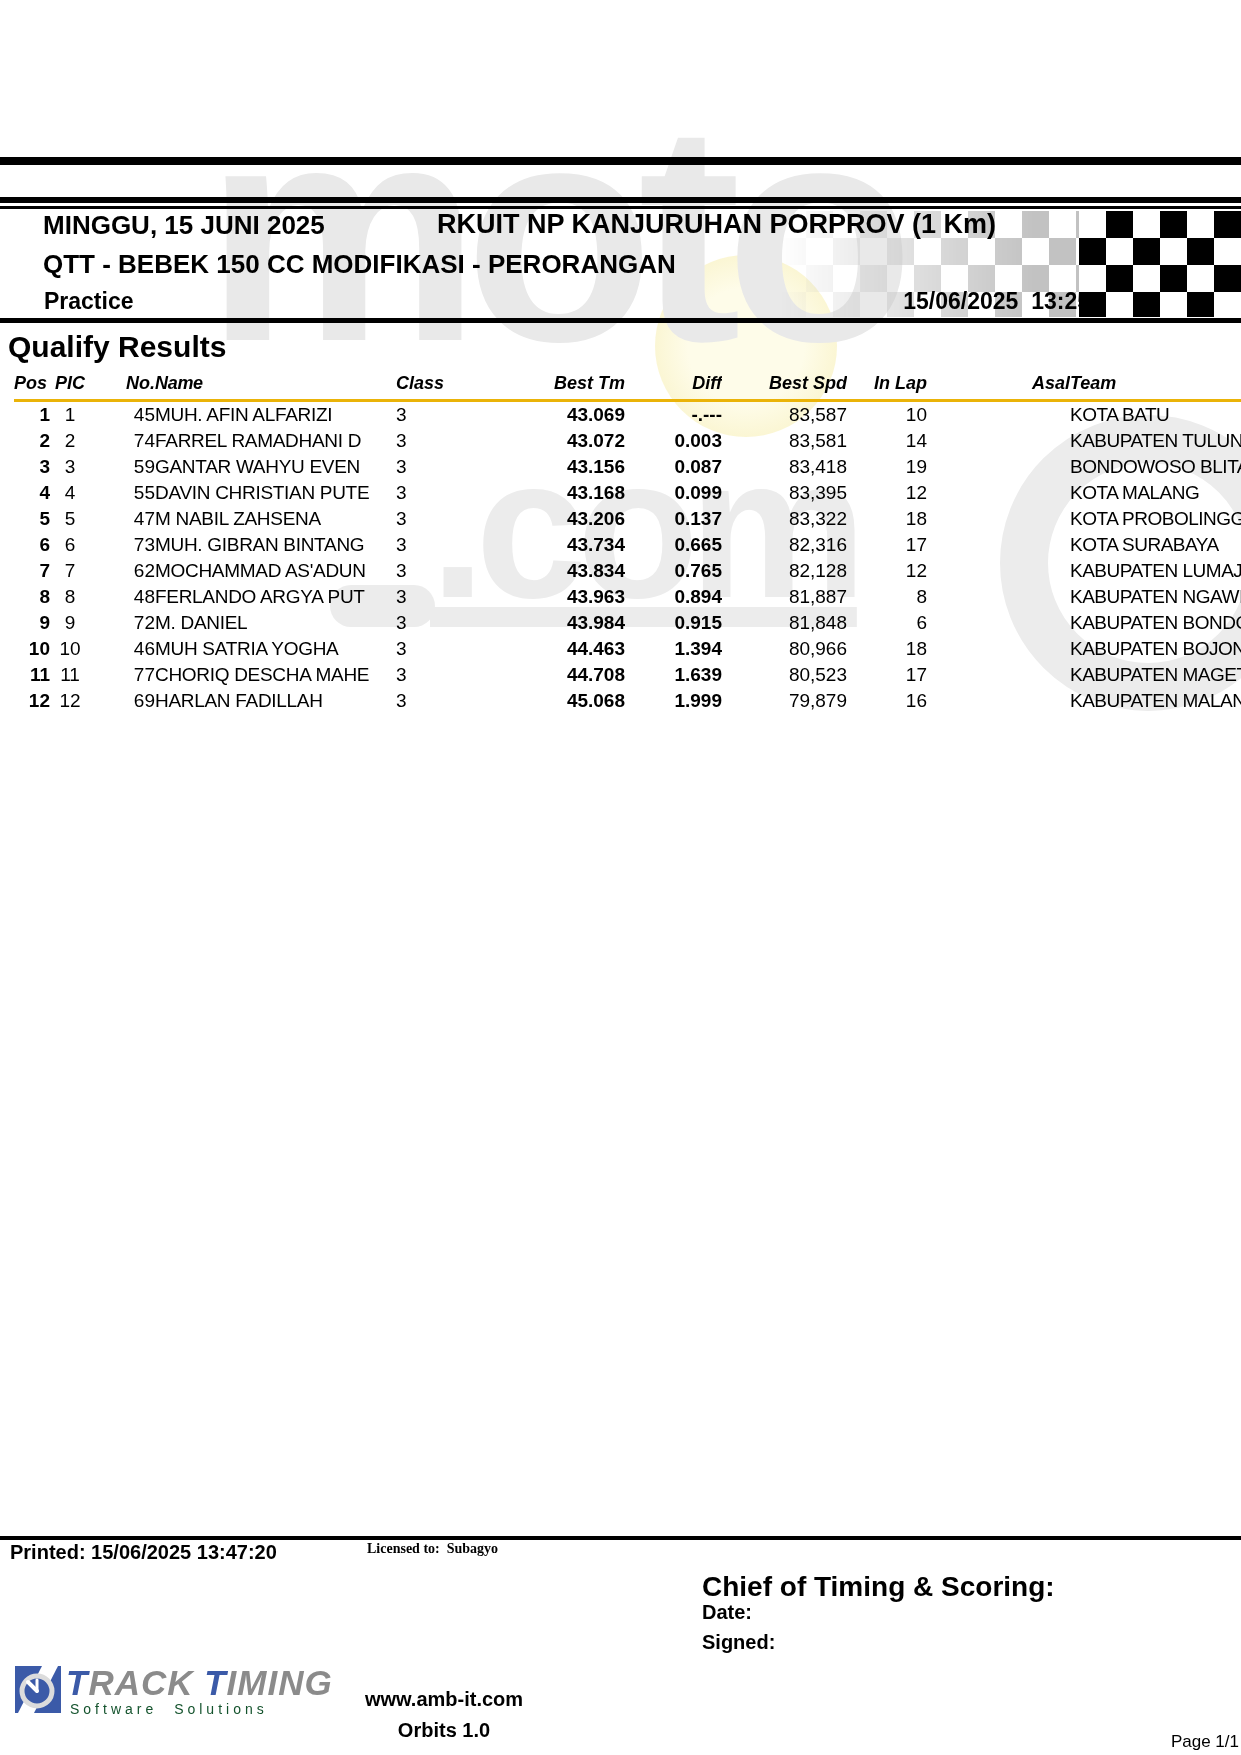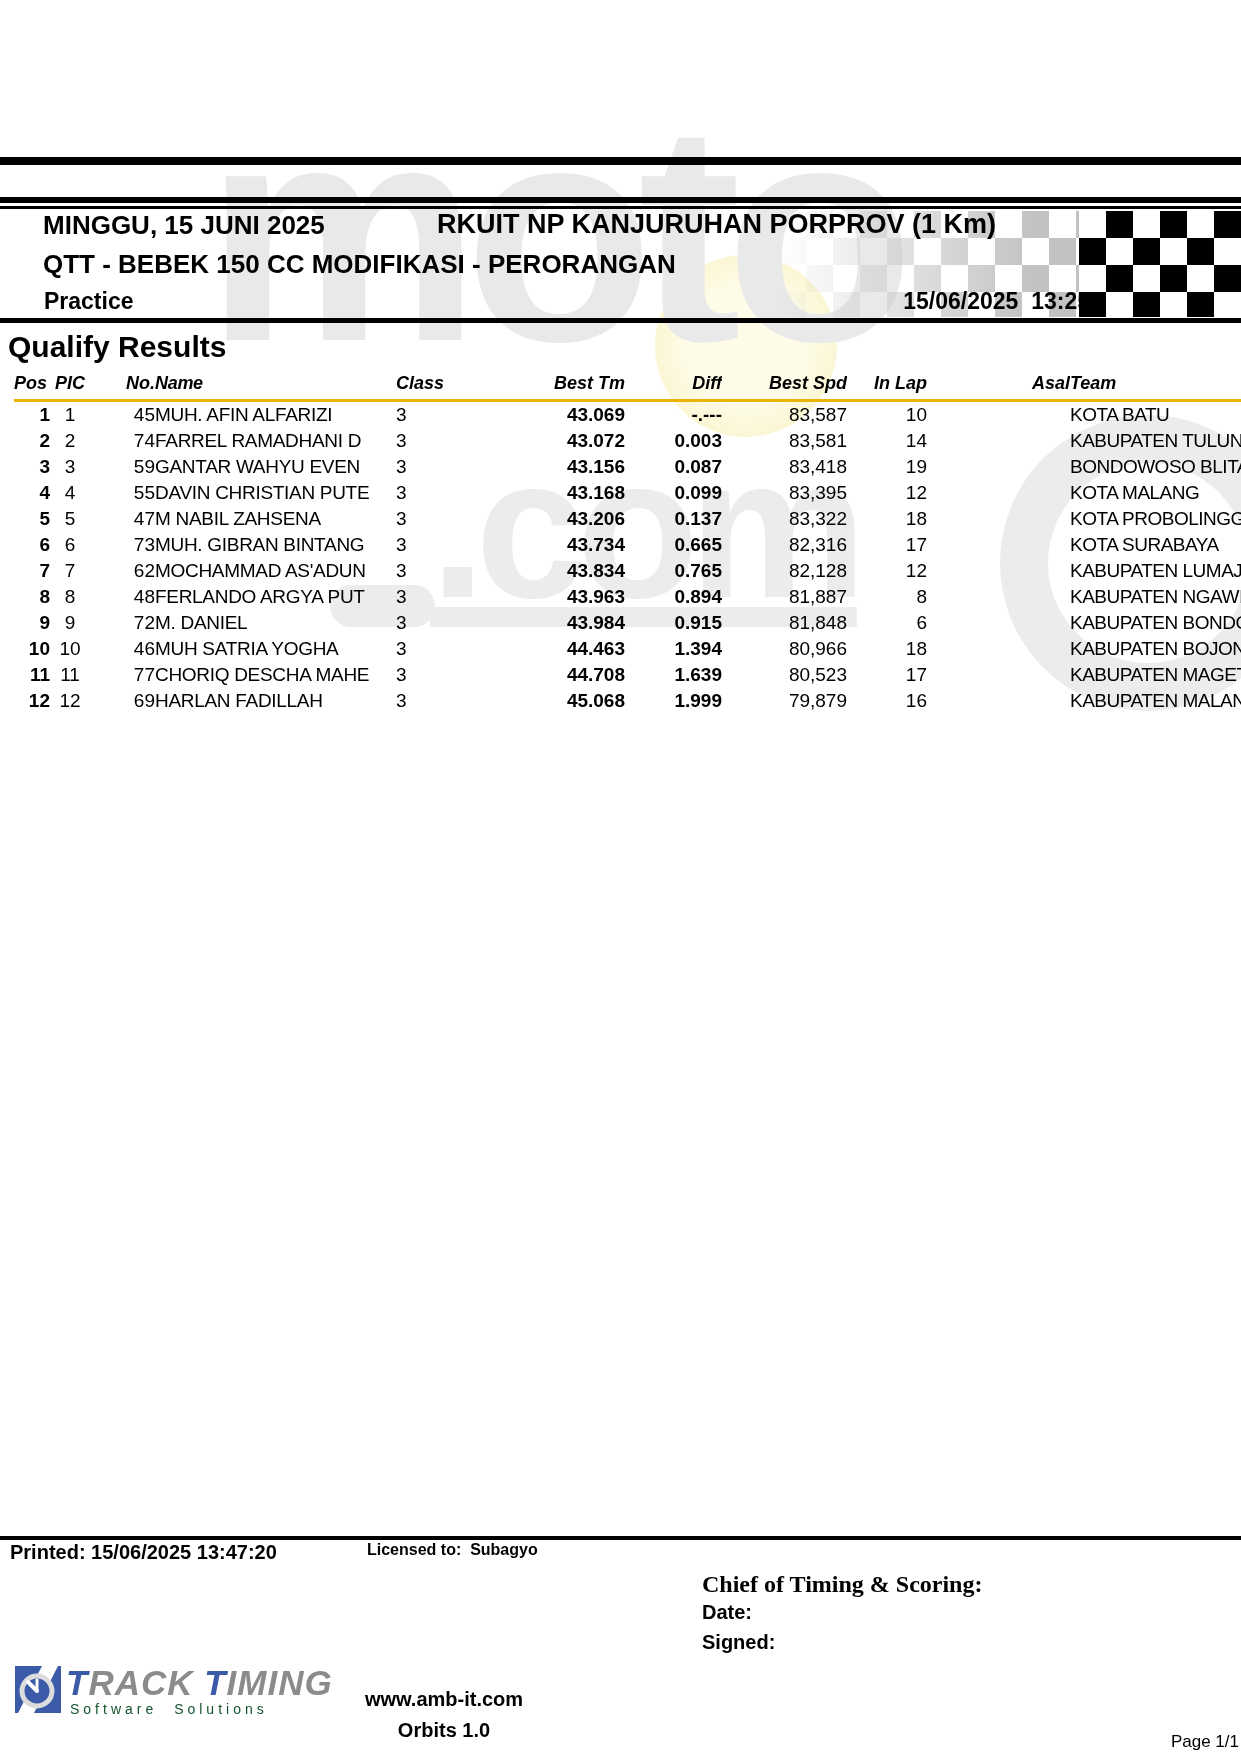--- a/index.html
+++ b/index.html
@@ -52,22 +52,22 @@
   .c-name{width:241px;text-align:left;padding-left:15px;letter-spacing:-0.3px;}
   .c-class{width:54px;text-align:left;padding-left:3px;} tbody .c-class{font-size:13px;}
   .c-besttm{width:175px;text-align:right;padding-right:5px;} tbody .c-besttm{font-weight:bold;}
   .c-diff{width:97px;text-align:right;padding-right:4px;} tbody .c-diff{font-weight:bold;}
   .c-bestspd{width:125px;text-align:right;padding-right:5px;}
   .c-inlap{width:80px;text-align:right;padding-right:5px;}
   .c-asal{width:143px;text-align:right;padding-left:33px;}
   .c-team{text-align:left;padding-left:12px;} tbody .c-team{font-size:13.5px;letter-spacing:-0.5px;}
   
   .printed{left:10px;top:1541px;font-size:20px;}
-  .licensed{left:367px;top:1541px;font-size:16px;}
-  .chief{left:702px;top:1571px;font-size:24px;font-family:Liberation Serif, serif;}
+  .licensed{left:367px;top:1541px;font-size:14px;font-family:Liberation Serif, serif;}
+  .chief{left:702px;top:1571px;font-size:28px;}
   .datelbl{left:702px;top:1601px;font-size:20px;}
   .signed{left:702px;top:1631px;font-size:20px;}
   .logo-icon{position:absolute;left:15px;top:1666px;z-index:3;}
   .logo-text{position:absolute;left:66px;top:1666px;z-index:3;font-size:35px;font-weight:bold;
              font-style:italic;line-height:34px;letter-spacing:1px;white-space:pre;}
   .lg-blue{color:#3b5aa8;} .lg-gray{color:#8b8b8b;}
   .logo-sub{position:absolute;left:70px;top:1701px;z-index:3;font-size:14px;color:#14532d;
             letter-spacing:4px;word-spacing:9px;white-space:pre;}
   .www{left:334px;top:1688px;width:220px;text-align:center;font-size:20px;}
   .orbits{left:334px;top:1719px;width:220px;text-align:center;font-size:20px;}

